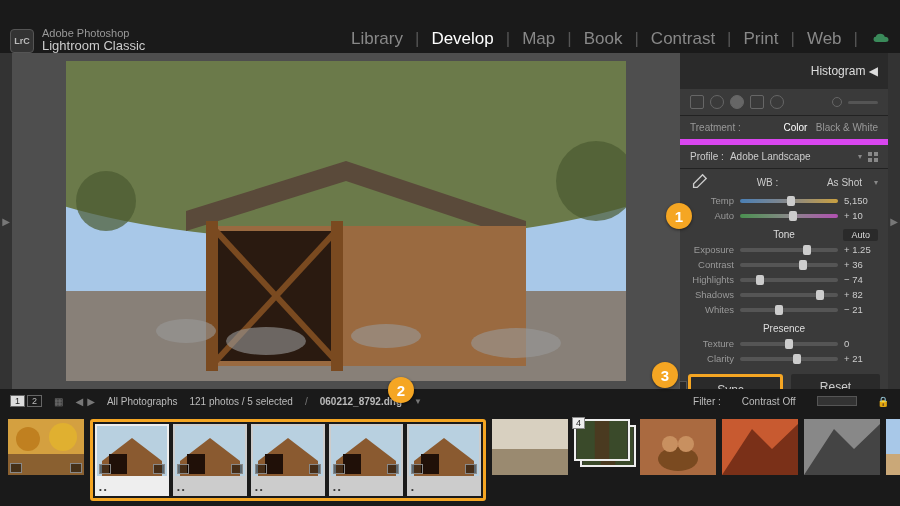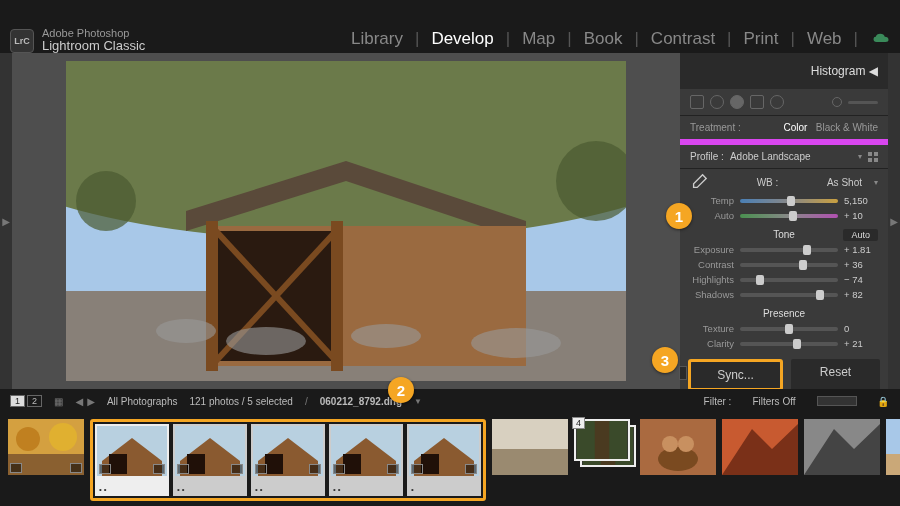--- a/index.html
+++ b/index.html
@@ -185,21 +185,21 @@
         </span>
         <span class="val">+ 10</span>
       </div>
 
     <div class="section-hdr"><span>Tone</span><span class="auto">Auto</span></div>
     <div class="slider-row">
         <span class="lbl">Exposure</span>
         <span class="track">
           <span class="thumb" style="left:68%"></span>
         </span>
-        <span class="val">+ 1.81</span>
+        <span class="val">+ 1.25</span>
       </div>
     <div class="slider-row">
         <span class="lbl">Contrast</span>
         <span class="track">
           <span class="thumb" style="left:64%"></span>
         </span>
         <span class="val">+ 36</span>
       </div>
     <div style="height:6px"></div>
     <div class="slider-row">
@@ -208,20 +208,27 @@
           <span class="thumb" style="left:20%"></span>
         </span>
         <span class="val">− 74</span>
       </div>
     <div class="slider-row">
         <span class="lbl">Shadows</span>
         <span class="track">
           <span class="thumb" style="left:82%"></span>
         </span>
         <span class="val">+ 82</span>
+      </div>
+    <div class="slider-row">
+        <span class="lbl">Whites</span>
+        <span class="track">
+          <span class="thumb" style="left:40%"></span>
+        </span>
+        <span class="val">− 21</span>
       </div>
 
     <div class="section-hdr"><span>Presence</span></div>
     <div class="slider-row">
         <span class="lbl">Texture</span>
         <span class="track">
           <span class="thumb" style="left:50%"></span>
         </span>
         <span class="val">0</span>
       </div>
@@ -259,21 +266,21 @@
     <span>▶</span>
   </div>
   <span>All Photographs</span>
   <span>121 photos / 5 selected</span>
   <span style="color:#777">/</span>
   <span style="font-weight:bold;">060212_8792.dng</span>
   <span style="color:#777;font-size:8px;">▼</span>
   <div class="callout" style="left:388px; top:-12px;">2</div>
   <div class="filter-area">
     <span>Filter :</span>
-    <span>Filters Off</span>
+    <span>Contrast Off</span>
     <span style="width:40px;height:10px;background:#333;border:1px solid #555;display:inline-block;"></span>
     <span>🔒</span>
   </div>
 </div>
 
 <div class="filmstrip">
 
   <div class="thumb-item">
     <svg viewBox="0 0 76 56">
         <rect width="76" height="56" fill="#d4a040"></rect>

